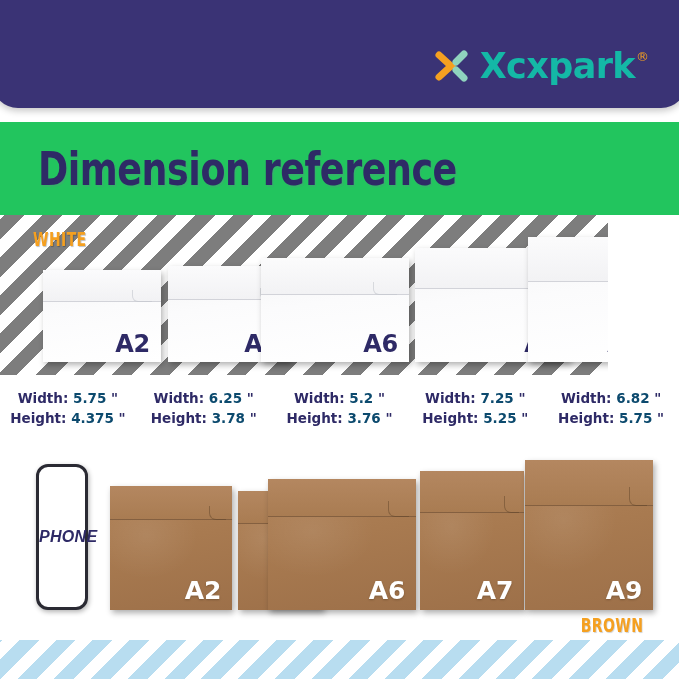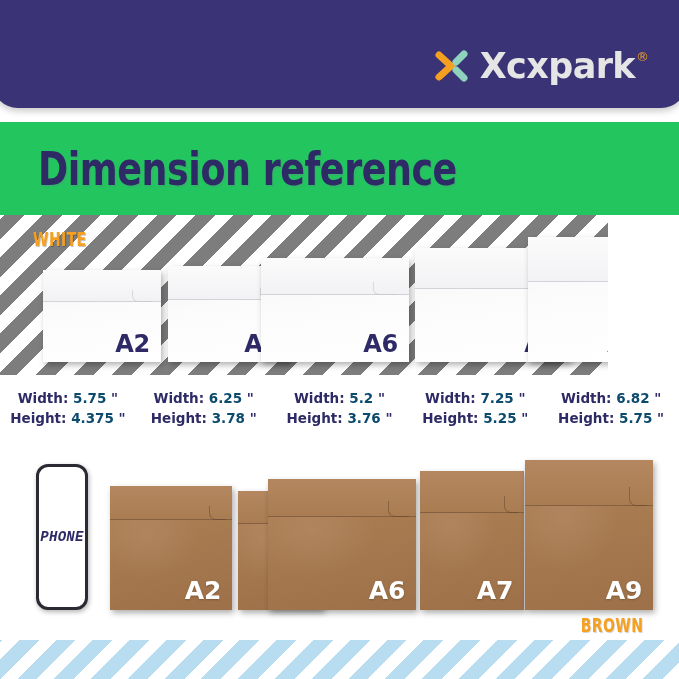--- a/index.html
+++ b/index.html
@@ -44,21 +44,21 @@
     flex: none;
   }
   .brand-wrap {
     position: relative;
     display: flex;
     align-items: flex-start;
   }
   .brand-name {
     font-size: 35px;
     font-weight: bold;
-    color: #e5e5e5;
+    color: #14b8a6;
     letter-spacing: -0.6px;
     line-height: 1;
     font-family: "DejaVu Sans", sans-serif;
   }
   .brand-reg {
     font-size: 13px;
     color: #F5A020;
     line-height: 1;
     margin-top: 1px;
     margin-left: 1px;
@@ -192,25 +192,25 @@
     background: #ffffff;
     box-shadow: 1px 2px 5px rgba(0,0,0,0.30);
     box-sizing: border-box;
   }
   .phone-text {
     position: absolute;
     left: 0; right: 0;
     top: 50%;
     transform: translateY(-50%);
     text-align: center;
-    font-size: 14px;
+    font-size: 16px;
     font-style: italic;
     font-weight: bold;
     color: #2e2a66;
-    font-family: Liberation Mono, monospace;
+    font-family: Liberation Sans, sans-serif;
     letter-spacing: 0.3px;
   }
   .env-brown {
     position: absolute;
     background:
       radial-gradient(ellipse 60% 50% at 30% 40%, rgba(255,255,255,0.08) 0%, rgba(0,0,0,0) 70%),
       linear-gradient(168deg, #b08258 0%, #a87a50 45%, #9d7049 100%);
     box-shadow: 2px 3px 6px rgba(0,0,0,0.32);
     overflow: hidden;
   }

